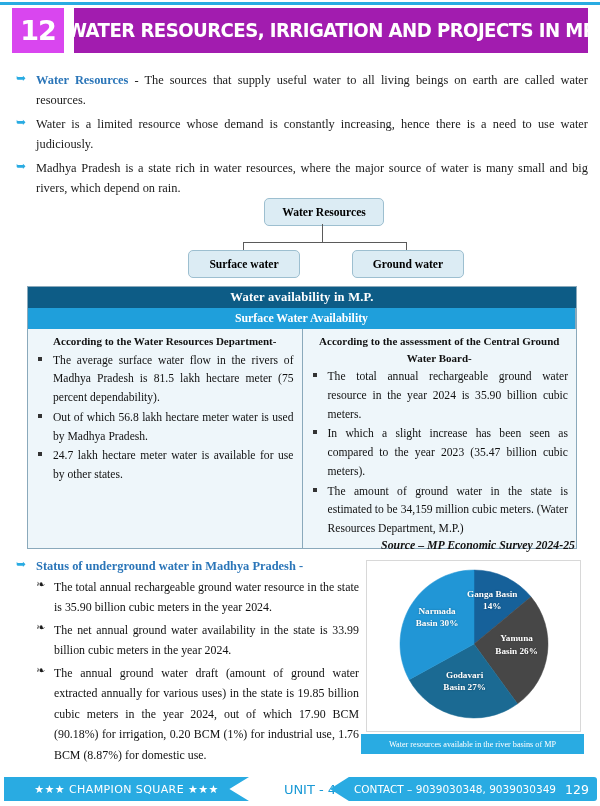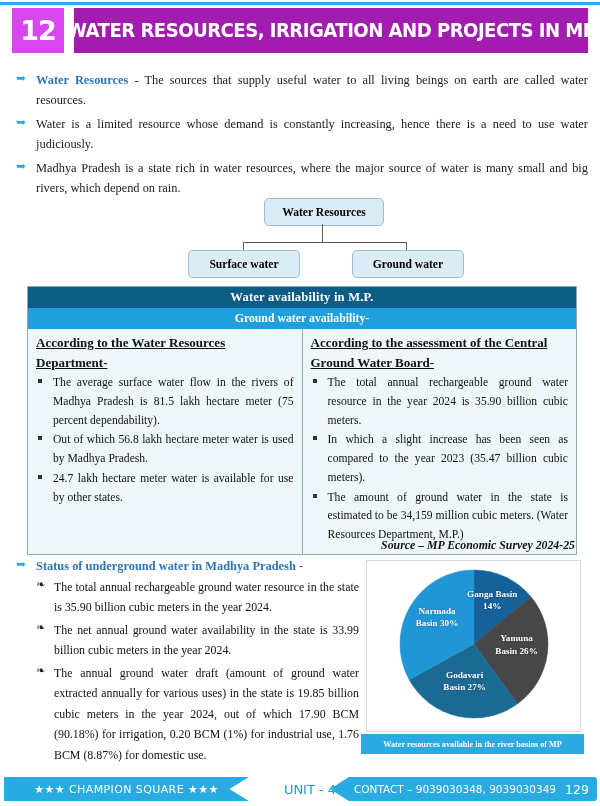--- a/index.html
+++ b/index.html
@@ -74,22 +74,22 @@
   .tbl-subrow{display:flex;}
   .tbl-sub{
     background:#1f9fdb;color:#ffffff;text-align:center;font-weight:bold;
     font-size:11.8px;padding:3px 0;flex:1 1 50%;
   }
   .tbl-sub.left{border-right:1px solid #8aa9bb;}
   .tbl-body{display:flex;}
   .tcol{flex:1 1 50%;padding:4px 8px 8px 8px;background:#eef6fa;}
   .tcol.left{border-right:1px solid #8aa9bb;}
   .tcol-head{
-    text-align:left;font-weight:bold;font-size:13px;
-    text-decoration:underline;line-height:1.5;margin-bottom:2px;
+    text-align:center;font-weight:bold;font-size:11px;
+    line-height:1.5;margin-bottom:2px;
   }
   .tb{position:relative;padding-left:17px;margin-bottom:1px;}
   .tb .sq{
     position:absolute;left:2px;top:5px;width:4px;height:4px;background:#333;
   }
   .tb p{margin:0;font-size:11.6px;line-height:1.62;text-align:justify;}
   .source{
     position:absolute;left:0;top:538px;width:575px;text-align:right;
     font-style:italic;font-weight:bold;font-size:11.8px;
     font-family:"Liberation Serif", serif;
@@ -112,21 +112,21 @@
 
   
   .chart-box{
     position:absolute;left:366px;top:560px;width:213px;height:170px;
     background:#ffffff;border:1px solid #d8d8d8;
   }
   .pie-wrap{position:absolute;left:32px;top:8px;width:150px;height:150px;}
   .pie-caption{
     position:absolute;left:361px;top:734px;width:223px;height:20px;
     background:#29ABE2;color:#ffffff;display:flex;align-items:center;
-    justify-content:center;font-weight:bold;font-size:8.2px;
+    justify-content:center;font-weight:normal;font-size:8.2px;
     font-family:"Liberation Serif", serif;
   }
   .slice-label{
     position:absolute;color:#ffffff;font-weight:bold;font-size:9.2px;
     text-align:center;line-height:1.32;pointer-events:none;
     text-shadow:0 0 2px rgba(0,0,0,.35);
   }
 
   
   .footer{position:absolute;left:0;top:772px;width:600px;height:34px;}
@@ -187,21 +187,21 @@
     <div class="conn" style="left:83px;top:46px;width:164px;height:1px;"></div>
     <div class="conn" style="left:83px;top:46px;width:1px;height:9px;"></div>
     <div class="conn" style="left:246px;top:46px;width:1px;height:9px;"></div>
     <div class="node" id="n-left">Surface water</div>
     <div class="node" id="n-right">Ground water</div>
   </div>
 
   <div class="tbl">
     <div class="tbl-title">Water availability in M.P.</div>
     <div class="tbl-subrow">
-      <div class="tbl-sub">Ground water availability-</div>
+      <div class="tbl-sub left">Surface Water Availability</div>
     </div>
     <div class="tbl-body">
       <div class="tcol left">
         <div class="tcol-head">According to the Water Resources Department-</div>
         <div class="tb">
             <span class="sq"></span>
             <p>The average surface water flow in the rivers of Madhya Pradesh is 81.5 lakh hectare meter (75 percent dependability).</p>
           </div>
         <div class="tb">
             <span class="sq"></span>

